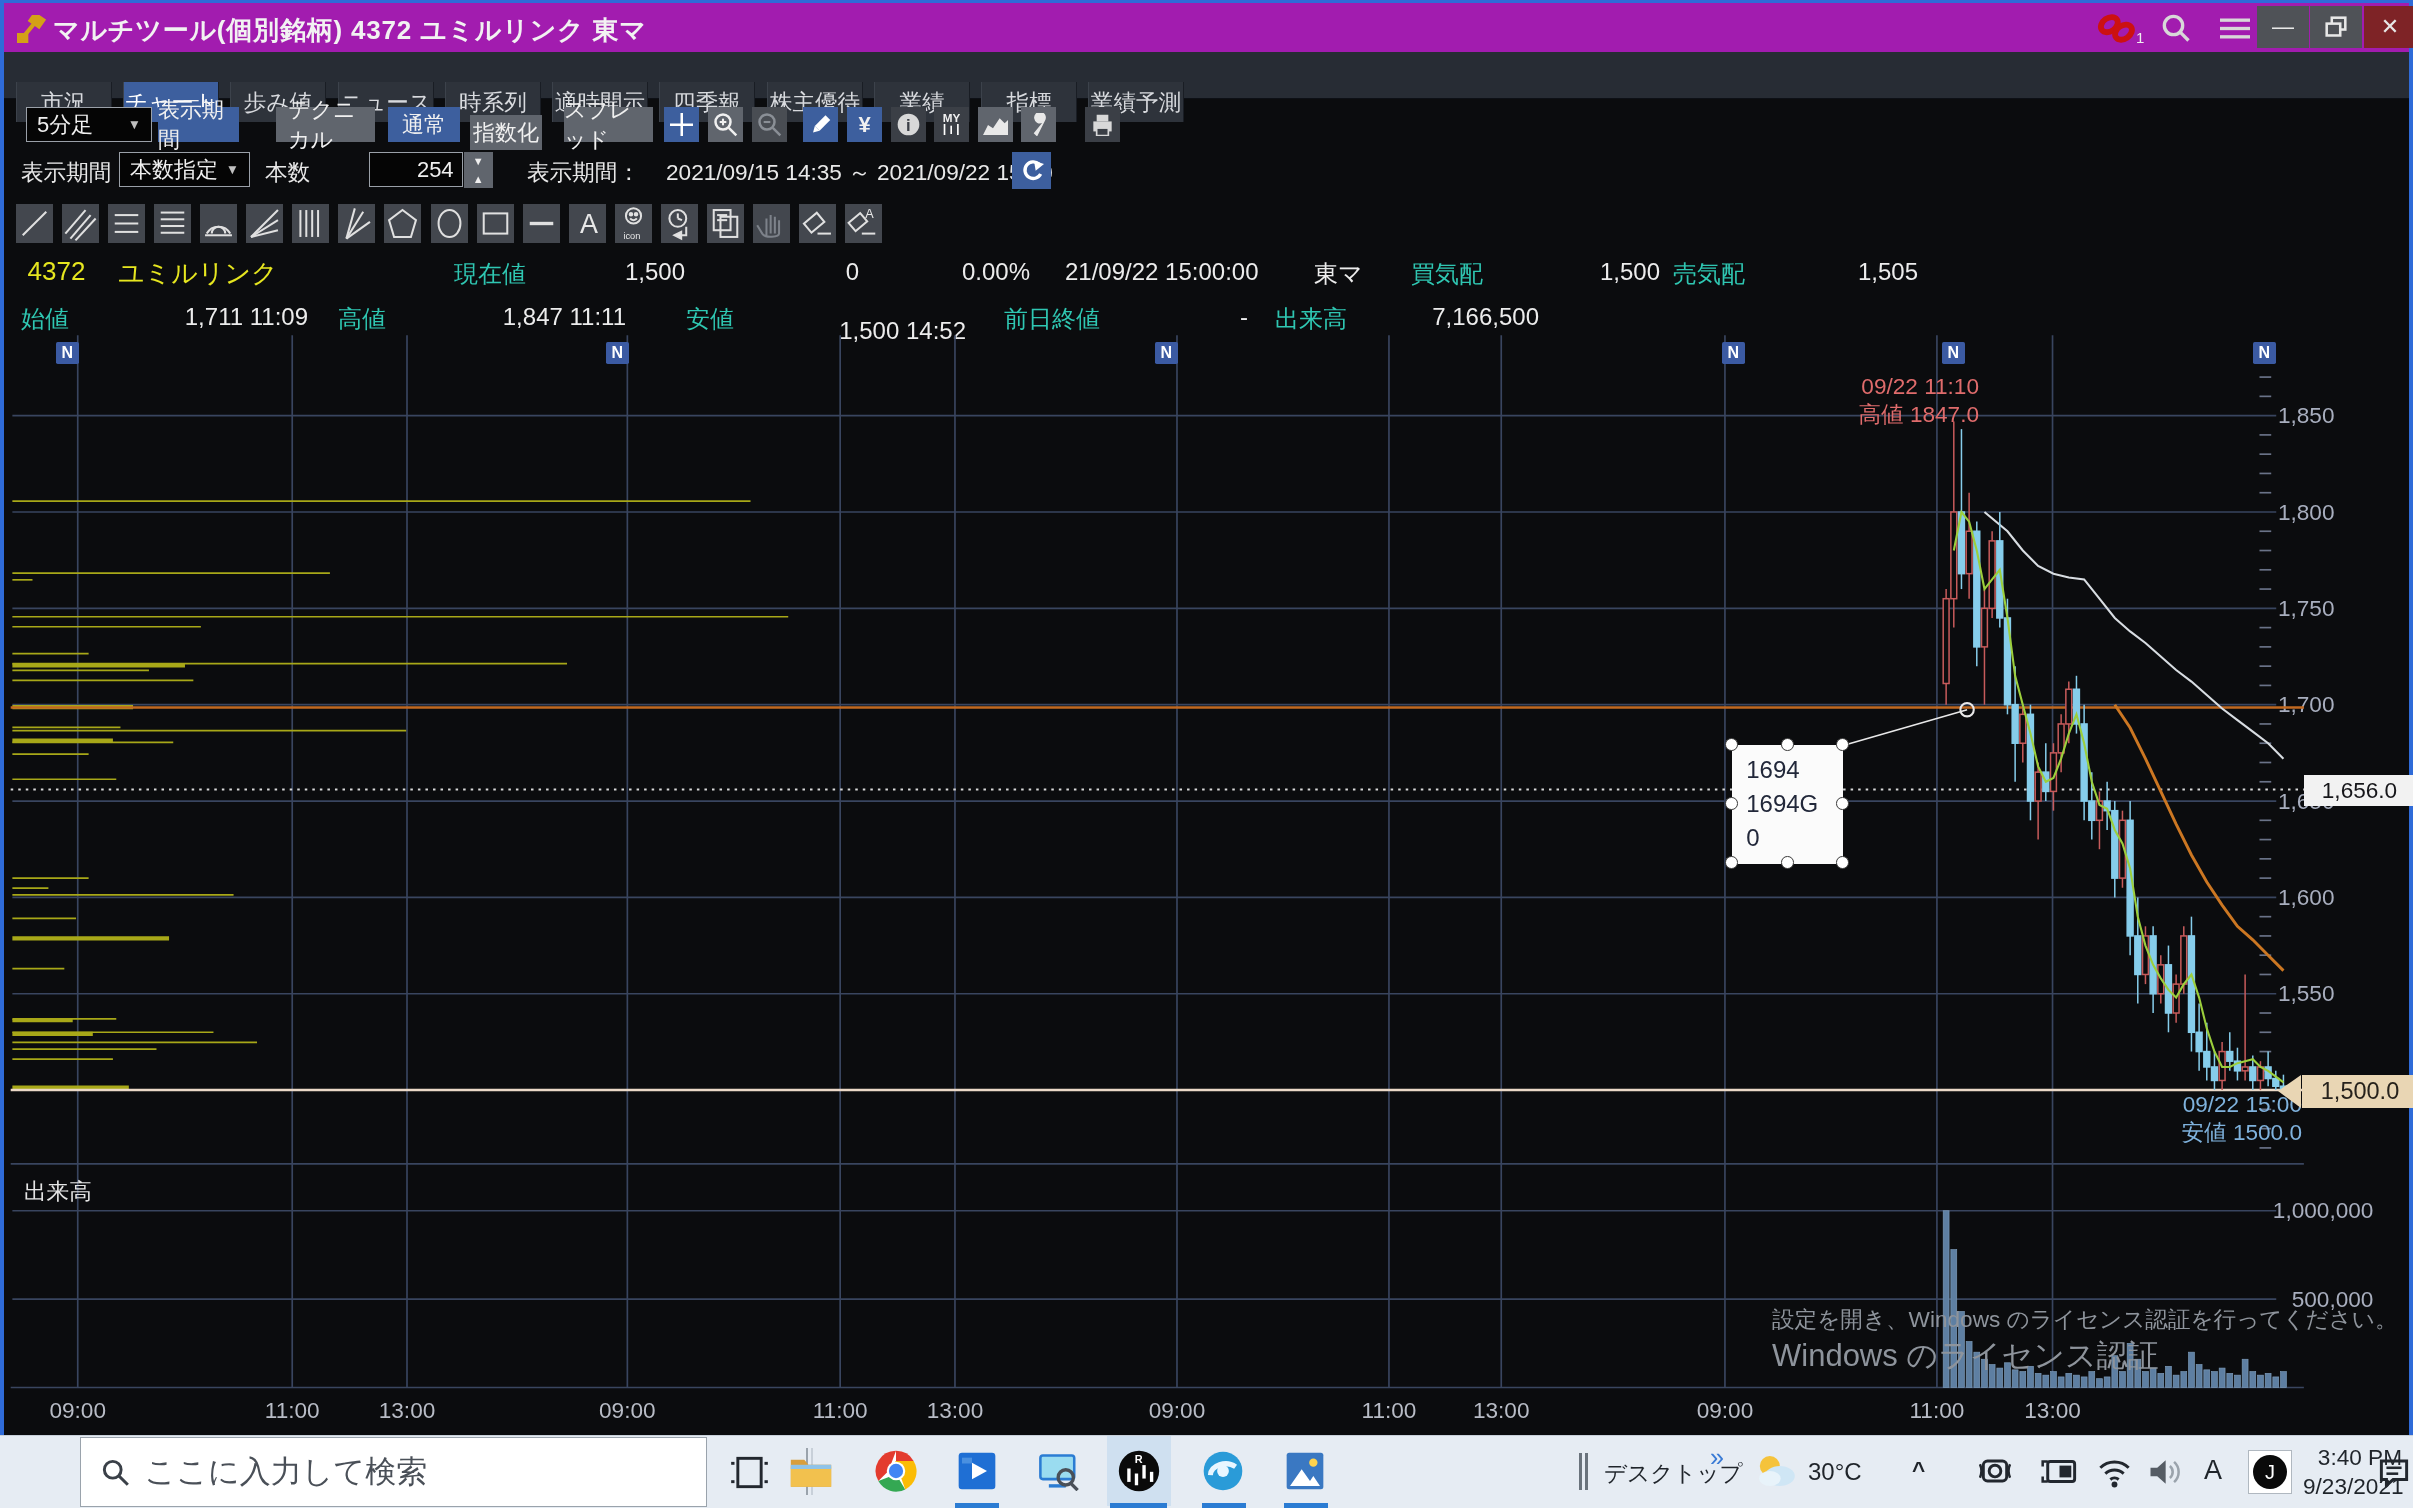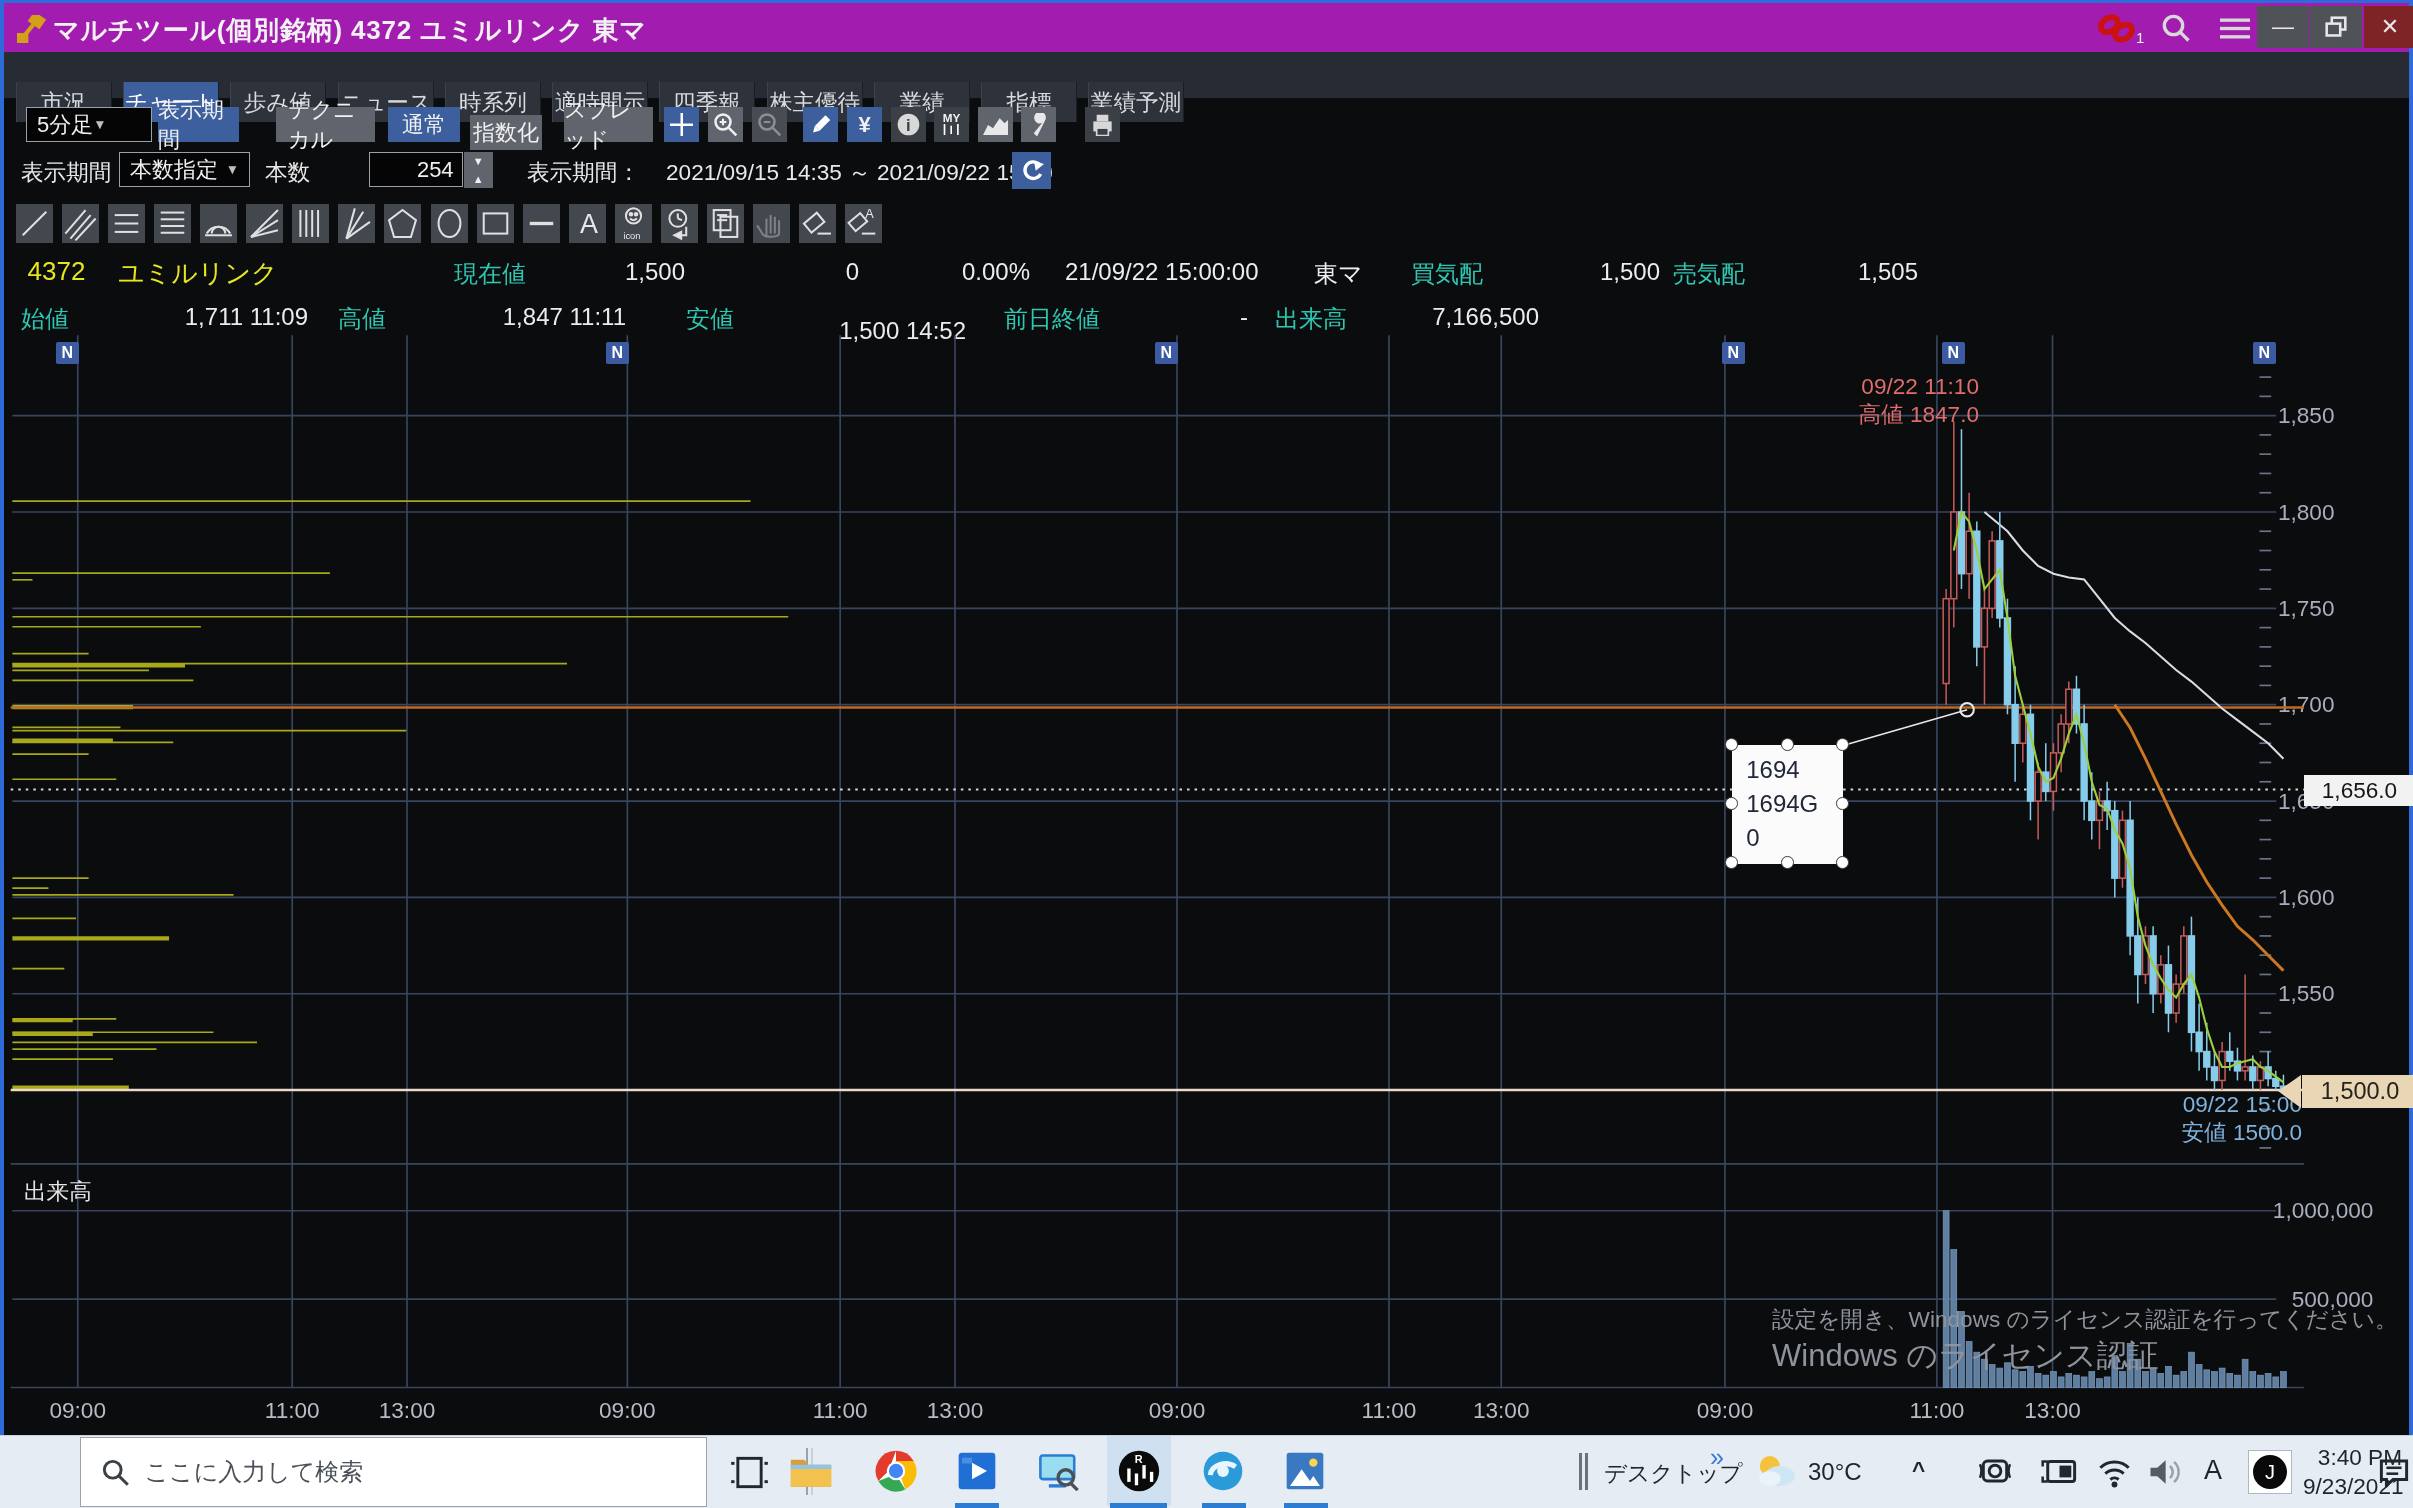--- a/index.html
+++ b/index.html
@@ -43,21 +43,21 @@
     border-top:16px solid transparent; border-bottom:17px solid transparent; border-right:23.5px solid #e9d6b4; }
   #tooltip { position:absolute; left:1728px; top:742px; width:111px; height:119px; background:#fbfbfb;
     color:#22283a; font-size:24px; padding:8.4px 0 0 14.2px; line-height:34px; }
   .handle { position:absolute; width:12.6px; height:12.6px; border-radius:50%; background:#fff; border:1.7px solid #3a3a3a; }
   #vol-label { position:absolute; left:20px; top:1173px; color:#e4e4e4; font-size:22.6px; }
   #watermark { position:absolute; left:1768px; top:1294px; color:#8e949c; }
   #wm1 { font-size:31px; } #wm2 { font-size:22.6px; margin-top:6.7px; }
   
   #taskbar { position:absolute; left:0; top:1435px; width:2413px; height:74px; background:#e6ecf3; border-top:0.8px solid #c8d0d9; }
   #tb-search { position:absolute; left:80px; top:1437px; width:627px; height:70px; background:#fff; border:0.8px solid #9aa3ac;
-    display:flex; align-items:center; color:#4a5058; font-size:24px; }
+    display:flex; align-items:center; color:#4a5058; font-size:31px; }
   .tb-icon { position:absolute; top:1446px; width:50px; height:50px; display:flex; align-items:center; justify-content:center; }
   .tb-underline { position:absolute; top:1503px; height:5px; background:#2b7cd3; }
   .tb-txt { position:absolute; color:#1f242a; font-size:22.6px; }
 </style>
 </head>
 <body>
 
 <div id="appwin">
 
   <div id="titlebar">
@@ -105,21 +105,21 @@
       <div class="tab" style="left: 441px; width: 96px;">時系列</div>
       <div class="tab" style="left: 548px; width: 96px;">適時開示</div>
       <div class="tab" style="left: 655px; width: 96px;">四季報</div>
       <div class="tab" style="left: 763px; width: 96px;">株主優待</div>
       <div class="tab" style="left: 870px; width: 96px;">業績</div>
       <div class="tab" style="left: 977px; width: 96px;">指標</div>
       <div class="tab" style="left: 1084px; width: 96px;">業績予測</div>
     </div>
 
   <div>
-    <div class="tbtn selbox" style="left:22px;top:104px;width:126px;justify-content:flex-start;padding:0 10px">
+    <div class="tbtn selbox" style="left:22px;top:104px;width:126px;justify-content:space-between;padding:0 10px">
       <span>5分足</span>
         <span style="font-size:13.4px;color:#c0c0c0">▼</span>
     </div>
     <div id="tb-buttons">
         <div class="tbtn blue" style="left: 154px; top: 104px; width: 81px;">表示期間</div>
         <div class="tbtn gray" style="left: 272px; top: 104px; width: 99px; padding-left: 12px;">テクニカル</div>
         <div class="tbtn blue" style="left: 384px; top: 104px; width: 72px;">通常</div>
         <div class="tbtn gray" style="left: 466px; top: 104px; width: 72px; margin-top: 8px;">指数化</div>
         <div class="tbtn gray" style="left: 560px; top: 104px; width: 89px;">スプレッド</div>
       </div>

